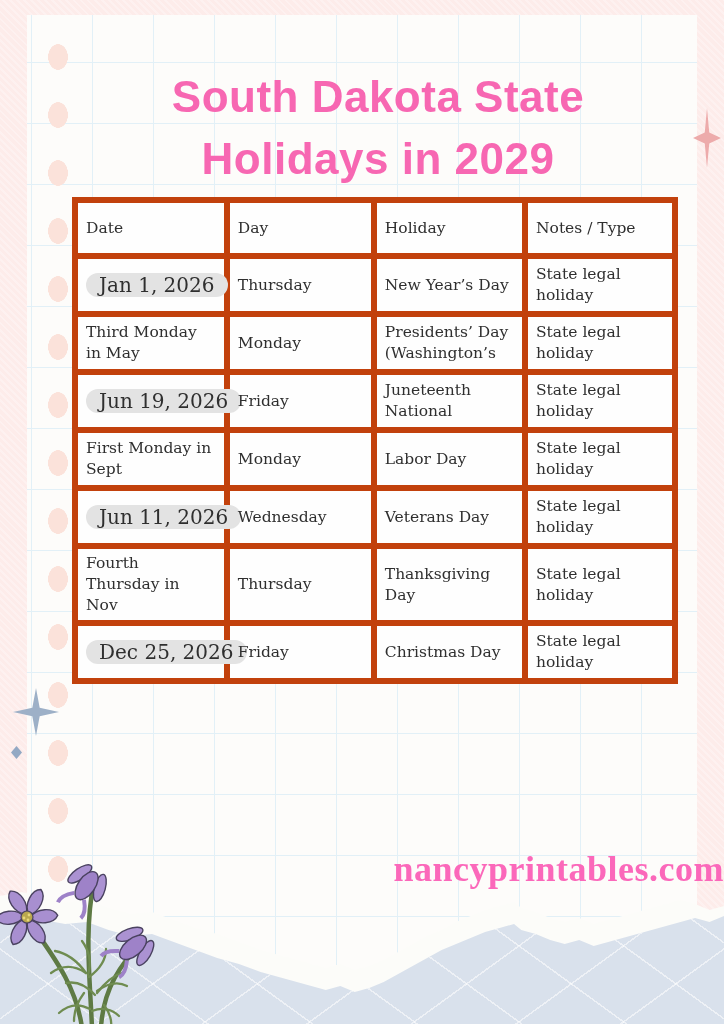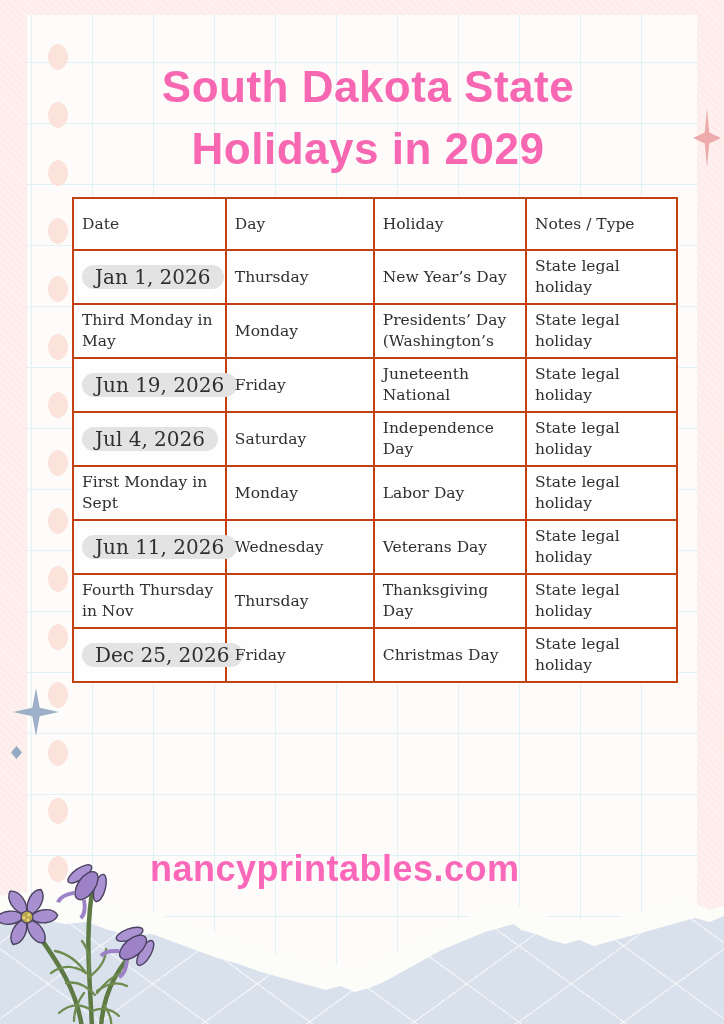--- a/index.html
+++ b/index.html
@@ -20,46 +20,46 @@
     background-position:4px 47px;
     z-index:0;
   }
   
   .holes{
     position:absolute;left:48px;top:43px;width:20px;height:860px;z-index:1;
     background-image:radial-gradient(ellipse 10px 13px at 10px 14px, #fbe2da 97%, rgba(251,226,218,0) 100%);
     background-size:20px 58px;background-repeat:repeat-y;
   }
   .title{
-    position:absolute;left:27px;top:50px;width:670px;z-index:2;margin:6px;
+    position:absolute;left:27px;top:50px;width:670px;z-index:2;margin:16px;
     text-align:center;font-family:"Liberation Sans", sans-serif;
     font-size:44px;line-height:62px;font-weight:700;color:#f767b2;letter-spacing:.5px;
   }
   .title span{display:block;}
   
   .holiday-table{
     position:absolute;left:72px;top:197px;width:606px;z-index:2;
     border-collapse:collapse;table-layout:fixed;background:#fefefe;
     font-size:15.5px;color:#2f2f2f;
   }
   .holiday-table col.c1{width:25.3%;} .holiday-table col.c2{width:24.5%;}
   .holiday-table col.c3{width:25.2%;} .holiday-table col.c4{width:25%;}
   .holiday-table th,.holiday-table td{
-    border:2px solid #c2410c;text-align:left;vertical-align:middle;
+    border:6px solid #c2410c;text-align:left;vertical-align:middle;
     padding:4px 9px 4px 8px;font-weight:normal;line-height:21px;margin-left:16px;
   }
   .holiday-table th{height:42px;}
   .holiday-table td{height:44px;}
   .pill{
     display:inline-block;background:#e3e3e3;border-radius:999px;
     padding:3px 13px;font-size:20px;line-height:18px;white-space:nowrap;
   }
   .footer-link{
     position:absolute;left:150px;top:848px;width:574px;z-index:2;
-    text-align:left;font-family:Liberation Sans, sans-serif;
+    text-align:right;font-family:Liberation Serif, serif;
     font-size:36px;font-weight:700;color:#fb68ba;text-decoration:none;letter-spacing:.5px;
   }
   
   .torn-white{
     position:absolute;left:0;top:824px;width:724px;height:200px;z-index:3;
     background:#fcfcf9;
     clip-path:polygon(0% 36%,3% 34%,6% 37%,9% 39.5%,12% 38%,15% 42%,18% 45%,21% 44%,24% 48%,27% 52%,30% 55%,33% 59%,36% 63%,39% 66%,42% 69%,45% 72%,47% 70%,49% 73%,51% 71%,53% 68%,55% 64%,57% 60%,59% 56%,61% 53%,63% 49%,65% 46%,67% 43%,69% 41%,71% 39%,72% 42%,74% 44%,76% 47%,78% 49%,80% 47%,82% 50%,84% 48%,86% 46%,88% 44%,90% 42%,92% 40%,94% 38%,96% 40%,98% 43%,100% 41%,100% 100%,0% 100%);
   }
   .torn-blue{
     position:absolute;left:0;top:824px;width:724px;height:200px;z-index:4;
@@ -117,26 +117,20 @@
       <td>Presidents’ Day (Washington’s</td>
       <td>State legal holiday</td>
     </tr>
     <tr>
       <td><span class="pill">Jun 19, 2026</span></td>
       <td>Friday</td>
       <td>Juneteenth National</td>
       <td>State legal holiday</td>
     </tr>
     <tr>
-      <td><span class="pill">Jul 4, 2026</span></td>
-      <td>Saturday</td>
-      <td>Independence Day</td>
-      <td>State legal holiday</td>
-    </tr>
-    <tr>
       <td>First Monday in Sept</td>
       <td>Monday</td>
       <td>Labor Day</td>
       <td>State legal holiday</td>
     </tr>
     <tr>
       <td><span class="pill">Jun 11, 2026</span></td>
       <td>Wednesday</td>
       <td>Veterans Day</td>
       <td>State legal holiday</td>

